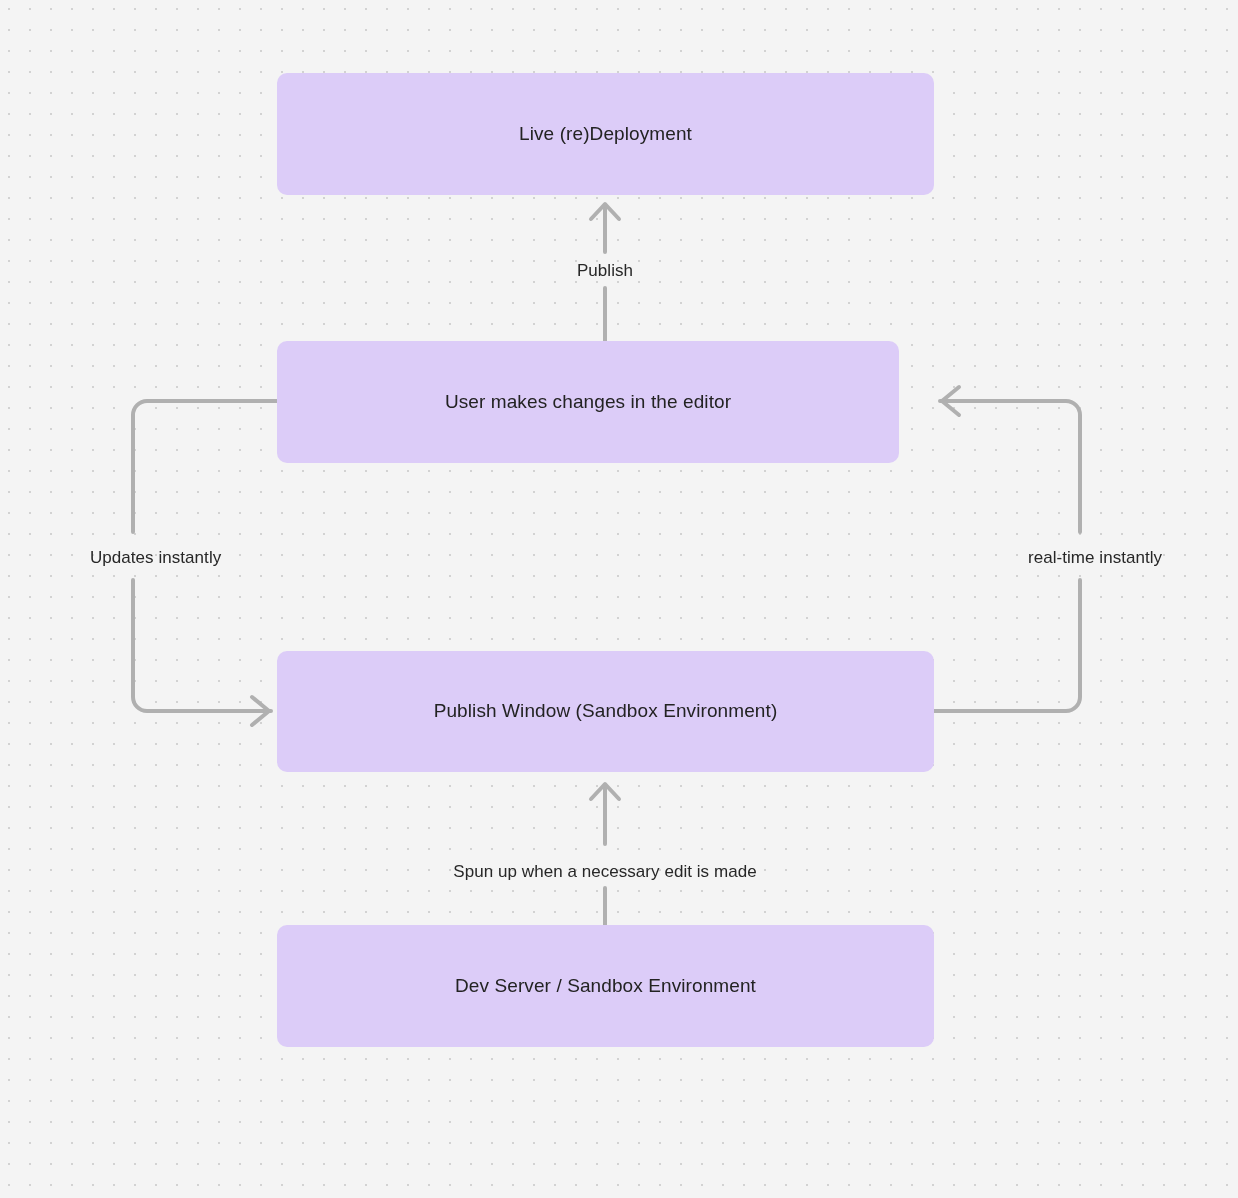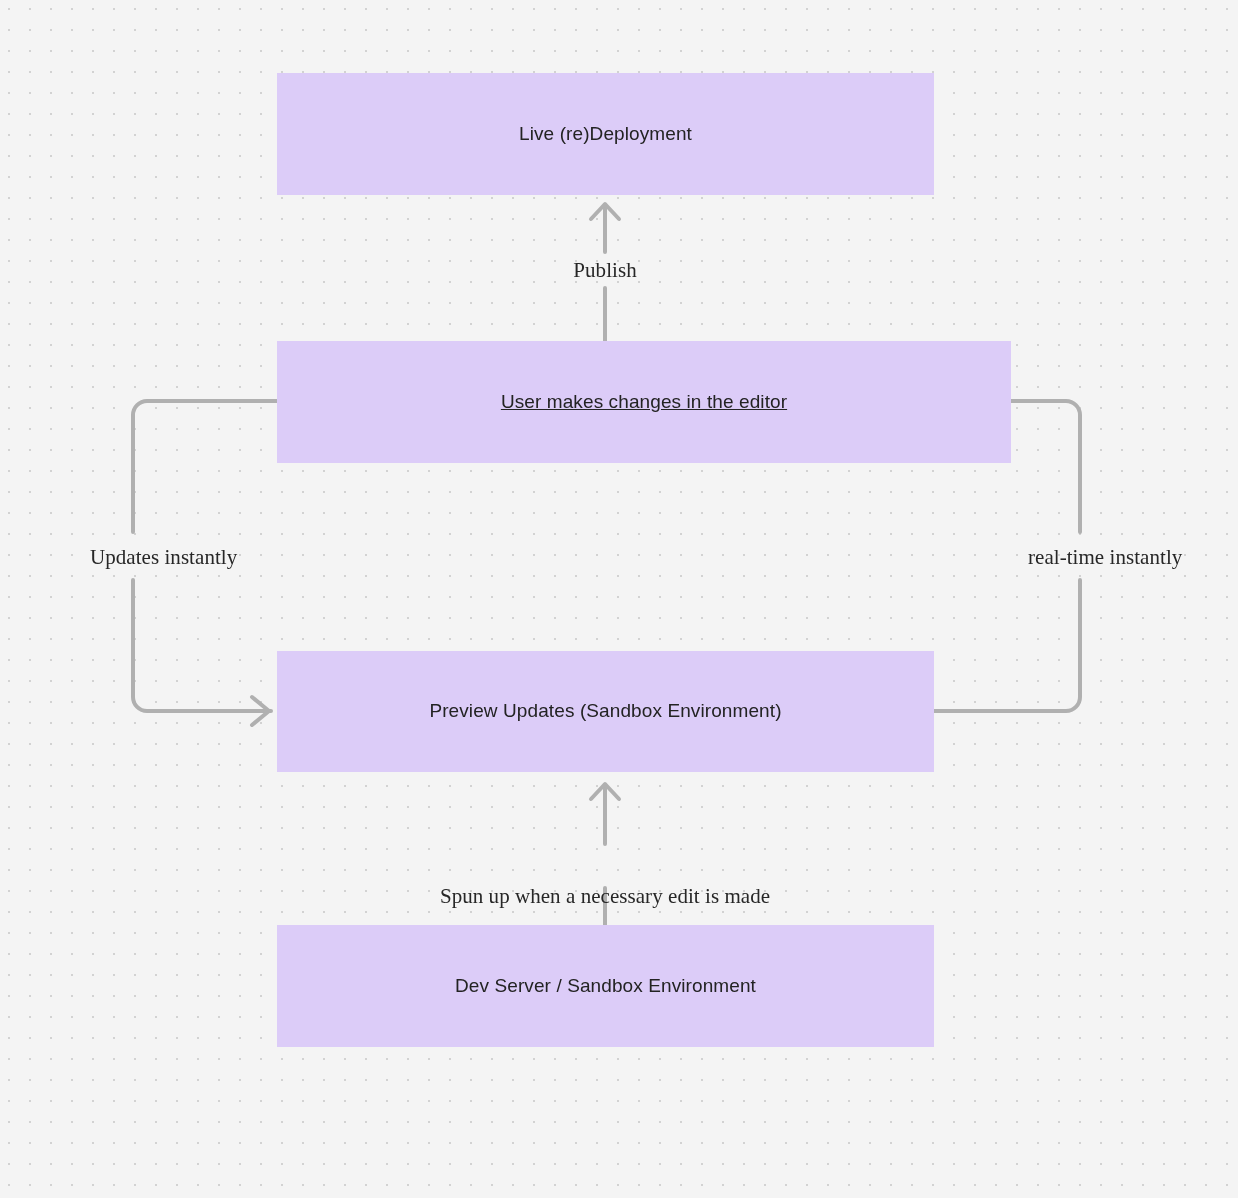--- a/index.html
+++ b/index.html
@@ -29,37 +29,37 @@
     left: 0;
     top: 0;
     width: 1238px;
     height: 1198px;
     pointer-events: none;
   }
   .node {
     position: absolute;
     box-sizing: border-box;
     background: #dcccf8;
-    border-radius: 0;
+    border-radius: 10px;
     display: flex;
     align-items: center;
     justify-content: center;
     text-align: center;
     color: #232323;
     font-size: 19px;
     font-family: "Liberation Sans", sans-serif;
     letter-spacing: 0.1px;
     line-height: 1.3;
     padding: 0 18px;
   }
   .edge-label {
     position: absolute;
     color: #272727;
-    font-size: 21px;
-    font-family: Liberation Serif, serif;
+    font-size: 17px;
+    font-family: Liberation Sans, sans-serif;
     letter-spacing: 0.05px;
     white-space: nowrap;
     line-height: 1;
   }
   .edge-label.center {
     transform: translate(-50%, -50%);
   }
   .edge-label.leftanchor {
     transform: translate(0, -50%);
     margin-left: 40px;
@@ -98,33 +98,33 @@
         <path d="M 591 934 L 605 949 L 619 934"></path>
       </g>
 
     </g>
   </svg>
 
   <div class="node" style="left:277px; top:73px; width:657px; height:122px;">
     <span>Live (re)Deployment</span>
   </div>
 
-  <div class="node" style="left:277px; top:341px; width:734px; height:122px;text-decoration:underline;">
+  <div class="node" style="left:277px; top:341px; width:622px; height:122px;">
     <span>User makes changes in the editor</span>
   </div>
 
   <div class="node" style="left:277px; top:651px; width:657px; height:121px;">
-    <span>Preview Updates (Sandbox Environment)</span>
+    <span>Publish Window (Sandbox Environment)</span>
   </div>
 
   <div class="node" style="left:277px; top:925px; width:657px; height:122px;">
     <span>Dev Server / Sandbox Environment</span>
   </div>
 
   <div class="edge-label center" style="left:605px; top:270px;">Publish</div>
 
   <div class="edge-label leftanchor" style="left:50px; top:557px;">Updates instantly</div>
 
   <div class="edge-label leftanchor" style="left:988px; top:557px;">real-time instantly</div>
 
-  <div class="edge-label center" style="left:605px; top:896px;">Spun up when a necessary edit is made</div>
+  <div class="edge-label center" style="left:605px; top:871px;">Spun up when a necessary edit is made</div>
 
 </div>
 
 </body></html>

